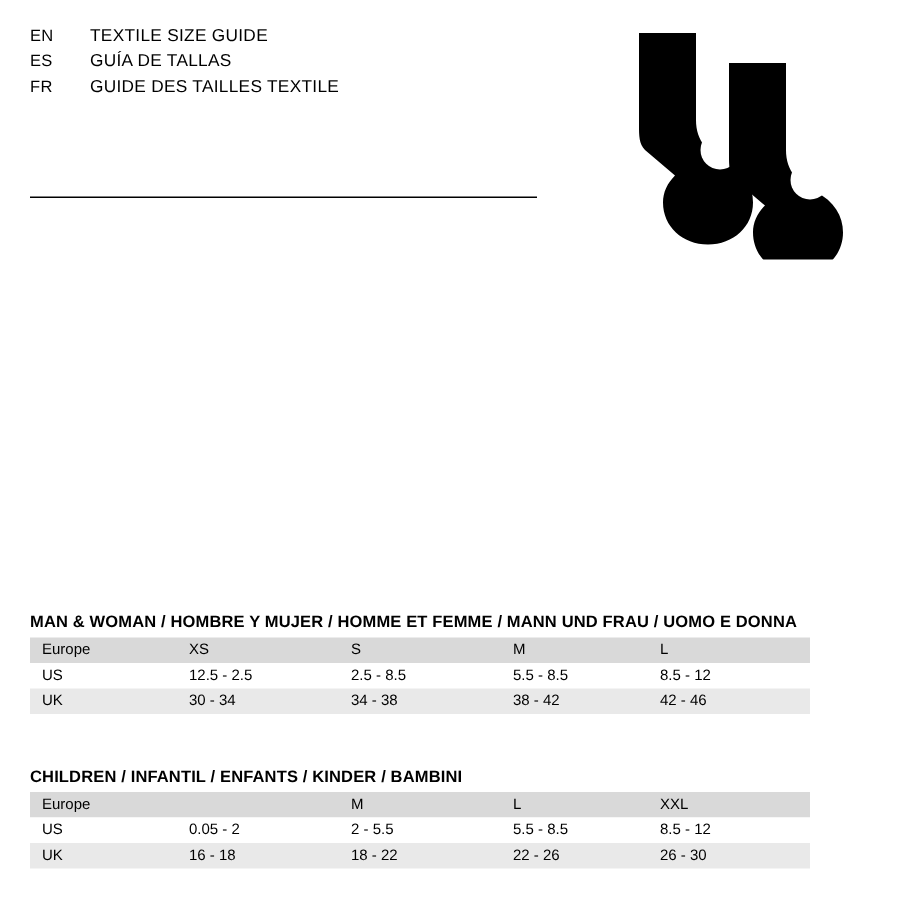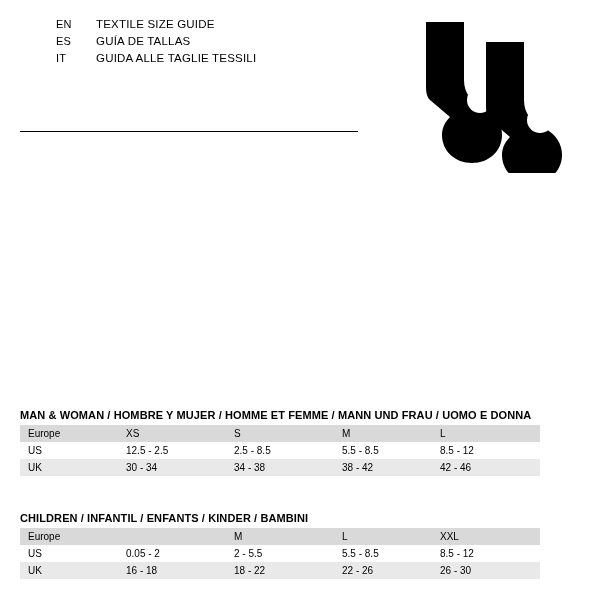--- a/index.html
+++ b/index.html
@@ -28,21 +28,20 @@
     left: 20px;
     top: 16px;
     width: 370px;
   }
   .lang-row {
     display: flex;
     align-items: flex-start;
     font-size: 11.5px;
     line-height: 17px;
     letter-spacing: 0.2px;
-    margin-left: 36px;
   }
   .lang-code {
     width: 40px;
     flex: 0 0 40px;
     font-size: 11px;
   }
   .lang-text {
     flex: 1 1 auto;
     font-size: 11.5px;
   }
@@ -125,22 +124,22 @@
   <div class="lang-block">
     <div class="lang-row">
       <div class="lang-code">EN</div>
       <div class="lang-text">TEXTILE SIZE GUIDE</div>
     </div>
     <div class="lang-row">
       <div class="lang-code">ES</div>
       <div class="lang-text">GUÍA DE TALLAS</div>
     </div>
     <div class="lang-row">
-      <div class="lang-code">IT</div>
-      <div class="lang-text">GUIDA ALLE TAGLIE TESSILI</div>
+      <div class="lang-code">FR</div>
+      <div class="lang-text">GUIDE DES TAILLES TEXTILE</div>
     </div>
   </div>
 
   <div class="title-rule"></div>
 
   <div class="socks">
     <svg width="165" height="155" viewBox="0 0 165 155" xmlns="http://www.w3.org/2000/svg">
 
       <path d="M18 4 H56 V62 C56 76 64 84 76 90 C88 96 94 106 94 117 C94 133 81 145 64 145 C47 145 34 133 34 117 C34 110 37 104 42 99 L22 82 C18 78 18 72 18 66 Z" fill="#000000"></path>
       <circle cx="72" cy="82" r="13" fill="#ffffff"></circle>

